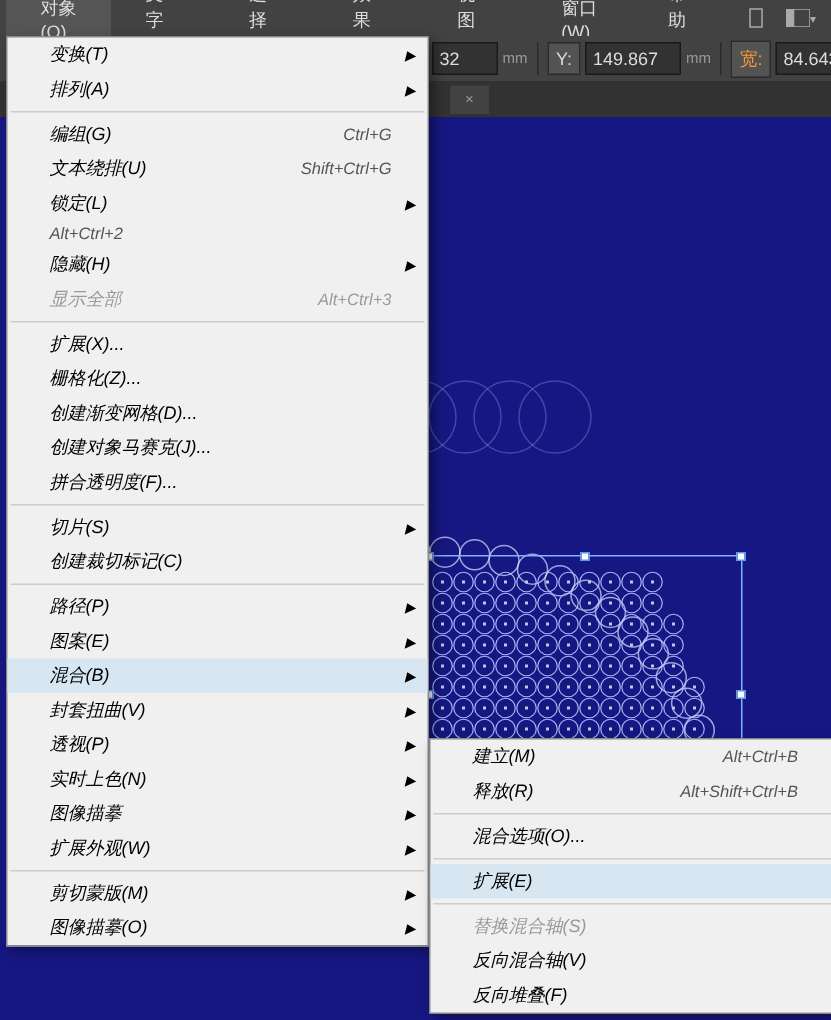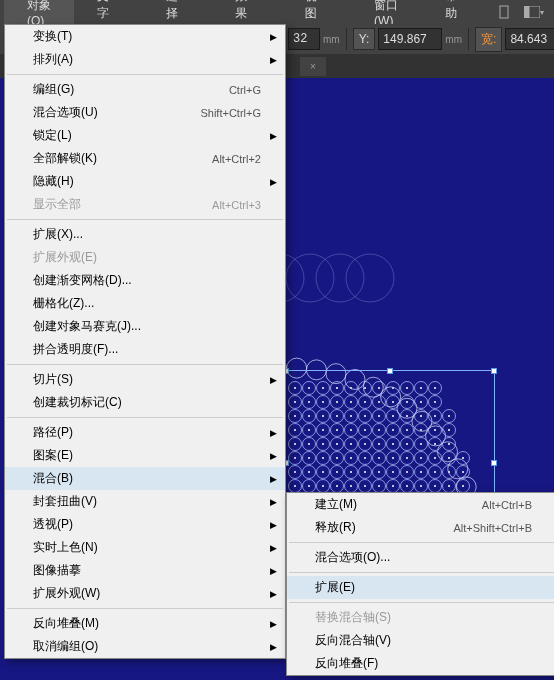--- a/index.html
+++ b/index.html
@@ -14,21 +14,21 @@
 .tb-label{background:#535353;color:#ddd;padding:3px 5px;border:1px solid #2a2a2a;}
 .tb-label.orange{color:#ff9933;}
 .tb-input{background:#323232;color:#ddd;border:1px solid #1a1a1a;padding:3px 4px;width:64px;}
 .tb-divider{width:1px;height:22px;background:#2a2a2a;margin:0 3px;}
 .tabbar{background:#323232;height:24px;display:flex;align-items:center;padding-left:300px;color:#bbb;}
 .tab{padding:4px 10px;display:flex;align-items:center;gap:6px;}
 .tab.active{background:#424242;color:#ddd;}
 .close-x{font-size:10px;color:#999;}
 .canvas{position:absolute;top:78px;left:0;right:0;bottom:0;background:#171783;}
 .dropdown{position:absolute;top:24px;left:4px;width:282px;background:#f0f0f0;border:1px solid #888;box-shadow:3px 3px 8px rgba(0,0,0,0.4);z-index:100;}
-.dd-item{display:flex;align-items:center;padding:3px 24px 3px 28px;color:#000;cursor:default;position:relative;}
+.dd-item{display:flex;align-items:center;padding:3px 24px 3px 28px;color:#000;cursor:default;position:relative;font-style:italic;}
 .dd-item.highlighted{background:#d8e6f2;}
 .dd-item.disabled{color:#9a9a9a;justify-content:space-between;}
 .dd-label{flex:1;}
 .dd-shortcut{color:#555;font-size:11px;}
 .dd-item.disabled .dd-shortcut{color:#9a9a9a;}
 .dd-submenu-arrow{position:absolute;right:8px;font-size:9px;}
 .dd-sep{height:1px;background:#ccc;margin:3px 2px;}
 .submenu{position:absolute;top:492px;left:286px;width:271px;background:#f0f0f0;border:1px solid #888;box-shadow:3px 3px 8px rgba(0,0,0,0.4);z-index:101;}
 .sel-box{position:absolute;top:292px;left:285px;width:210px;height:186px;border:1px solid #7fb3ff;}
 .sel-handle{position:absolute;width:6px;height:6px;background:#fff;border:1px solid #5a9ae6;}
@@ -54,21 +54,21 @@
       <svg width="16" height="12" viewBox="0 0 16 12">
         <rect x="0" y="0" width="16" height="12" stroke="#aaa"></rect>
         <rect x="0" y="0" width="5" height="12" fill="#aaa"></rect>
       </svg>
       <span style="font-size:8px;color:#aaa;">▾</span>
     </span>
 </div>
 
 <div class="toolbar">
   <div style="position:absolute;left:288px;display:flex;align-items:center;gap:3px;">
-    <span class="tb-input" style="width:32px;font-family:Liberation Mono, monospace;">32</span>
+    <span class="tb-input" style="width:44px;">32</span>
     <span style="color:#999;font-size:10px;">mm</span>
     <span class="tb-divider"></span>
     <span class="tb-label">Y:</span>
     <span class="tb-input">149.867</span>
     <span style="color:#999;font-size:10px;">mm</span>
     <span class="tb-divider"></span>
     <span class="tb-label orange">宽:</span>
     <span class="tb-input">84.643</span>
 
   </div>
@@ -464,51 +464,47 @@
     <div class="dd-item">
       <span class="dd-label">排列(A)</span>
       <span class="dd-submenu-arrow">▶</span>
     </div>
     <div class="dd-sep"></div>
     <div class="dd-item">
       <span class="dd-label">编组(G)</span>
       <span class="dd-shortcut">Ctrl+G</span>
     </div>
     <div class="dd-item">
-      <span class="dd-label">混合选项(U)</span>
+      <span class="dd-label">文本绕排(U)</span>
       <span class="dd-shortcut">Shift+Ctrl+G</span>
     </div>
     <div class="dd-item">
       <span class="dd-label">锁定(L)</span>
       <span class="dd-submenu-arrow">▶</span>
     </div>
     <div class="dd-item">
-      <span class="dd-label">全部解锁(K)</span>
       <span class="dd-shortcut">Alt+Ctrl+2</span>
     </div>
     <div class="dd-item">
       <span class="dd-label">隐藏(H)</span>
       <span class="dd-submenu-arrow">▶</span>
     </div>
     <div class="dd-item disabled">
       <span class="dd-label">显示全部</span>
       <span class="dd-shortcut">Alt+Ctrl+3</span>
     </div>
     <div class="dd-sep"></div>
     <div class="dd-item">
       <span class="dd-label">扩展(X)...</span>
     </div>
-    <div class="dd-item disabled">
-      <span class="dd-label">扩展外观(E)</span>
+    <div class="dd-item">
+      <span class="dd-label">栅格化(Z)...</span>
     </div>
     <div class="dd-item">
       <span class="dd-label">创建渐变网格(D)...</span>
-    </div>
-    <div class="dd-item">
-      <span class="dd-label">栅格化(Z)...</span>
     </div>
     <div class="dd-item">
       <span class="dd-label">创建对象马赛克(J)...</span>
     </div>
     <div class="dd-item">
       <span class="dd-label">拼合透明度(F)...</span>
     </div>
     <div class="dd-sep"></div>
     <div class="dd-item">
       <span class="dd-label">切片(S)</span>
@@ -545,25 +541,25 @@
     <div class="dd-item">
       <span class="dd-label">图像描摹</span>
       <span class="dd-submenu-arrow">▶</span>
     </div>
     <div class="dd-item">
       <span class="dd-label">扩展外观(W)</span>
       <span class="dd-submenu-arrow">▶</span>
     </div>
     <div class="dd-sep"></div>
     <div class="dd-item">
-      <span class="dd-label">反向堆叠(M)</span>
-      <span class="dd-submenu-arrow">▶</span>
-    </div>
-    <div class="dd-item">
-      <span class="dd-label">取消编组(O)</span>
+      <span class="dd-label">剪切蒙版(M)</span>
+      <span class="dd-submenu-arrow">▶</span>
+    </div>
+    <div class="dd-item">
+      <span class="dd-label">图像描摹(O)</span>
       <span class="dd-submenu-arrow">▶</span>
     </div>
   </div>
 <div class="submenu" id="sub-dd">
     <div class="dd-item">
       <span class="dd-label">建立(M)</span>
       <span class="dd-shortcut">Alt+Ctrl+B</span>
     </div>
     <div class="dd-item">
       <span class="dd-label">释放(R)</span>

